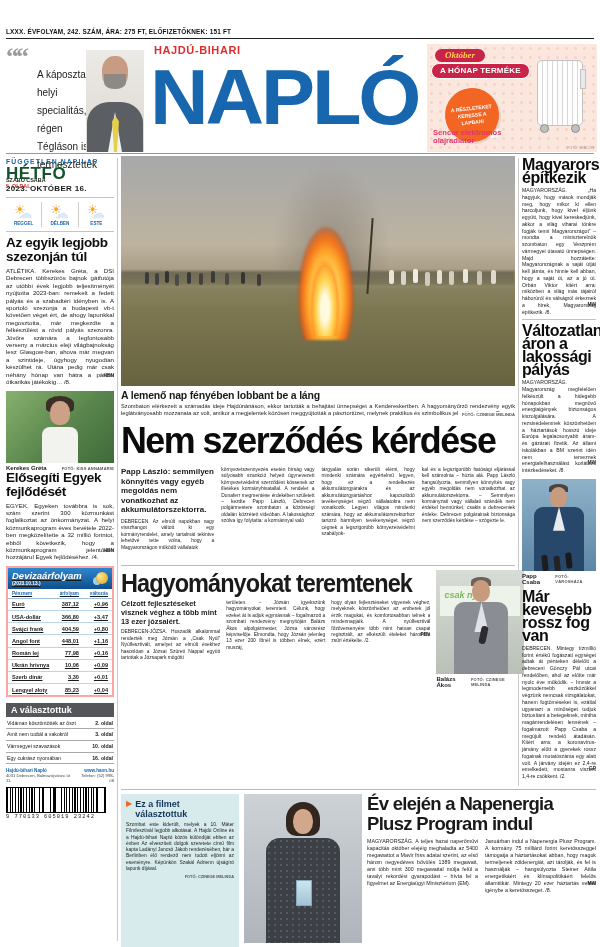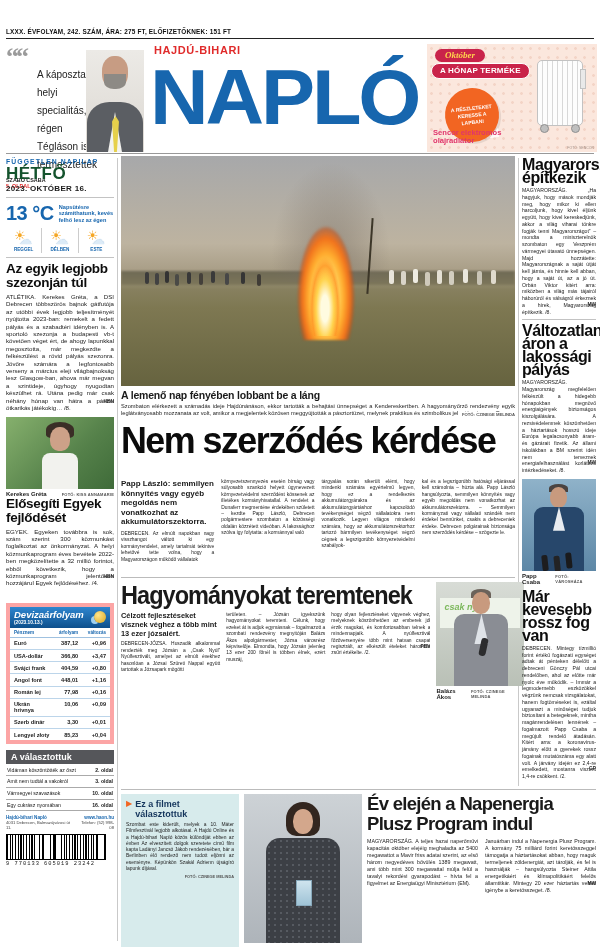--- a/index.html
+++ b/index.html
@@ -74,21 +74,21 @@
   .wicon .cloud { position:absolute; left:13px; top:3px; color:#dcebf7; font-size:13px; text-shadow:0 0 1px #8fb4d6; }
   .wt-label { font-size:4.6px; font-weight:900; color:#1766ae; }
   .lr-art .story-title { font-size:13.5px; line-height:14px; margin-bottom:3px; }
   .lr-art .story-body { font-size:6.1px; line-height:7.4px; }
   .photo-greta { position:relative; width:108px; height:72px; background:linear-gradient(135deg,#86b06d,#55814a 60%,#3f6b39); overflow:hidden; margin-top:5px; }
   .pg-head { position:absolute; left:44px; top:10px; width:20px; height:24px; background:#cda188; border-radius:48% 48% 42% 42%; }
   .pg-hair { position:absolute; left:40px; top:5px; width:28px; height:16px; background:#3a2e26; border-radius:50% 50% 20% 20%; }
   .pg-top { position:absolute; left:36px; top:36px; width:36px; height:36px; background:#f2f2ee; border-radius:8px 8px 0 0; }
 
   
-  .forex { margin-top:16px; border:4px solid #fca5a5; }
+  .forex { margin-top:5px; border:2px solid #fca5a5;text-decoration:underline; }
   .fx-head { position:relative; background:linear-gradient(#2e86cf,#0d4f8c); color:#fff; padding:2px 4px 3px; }
   .fx-title { font-size:9.5px; font-weight:900; font-style:italic; }
   .fx-date { font-size:4.8px; font-weight:bold; }
   .coins-icon { position:absolute; right:4px; top:4px; width:12px; height:12px; border-radius:50%; background:radial-gradient(circle at 35% 35%,#ffe58a,#d9a520); box-shadow:-5px 3px 0 -2px #9fd0f0; }
   .fx-cols { display:flex; font-size:4.6px; font-weight:bold; color:#1766ae; padding:2px 4px; border-bottom:1px solid #9fc1e0; }
   .fx-cols span:nth-child(1) { flex:1.3; } .fx-cols span:nth-child(2),.fx-cols span:nth-child(3) { flex:1; text-align:right; }
   .fx-row { display:flex; font-size:5.6px; font-weight:bold; padding:2.6px 4px; border-bottom:1px solid #bcd5ea; }
   .fx-row:last-child { border-bottom:none; }
   .fx-row span:nth-child(1) { flex:1.3; } .fx-row span:nth-child(2),.fx-row span:nth-child(3) { flex:1; text-align:right; }
 
@@ -130,21 +130,21 @@
   .haon-banner { display:flex; height:44px; margin-top:5px; }
   .hb-blue { flex:1.55; background:#2aaee4; display:flex; align-items:center; justify-content:center; }
   .hb-blue-inner { border:2px dashed #fff; width:calc(100% - 10px); height:34px; display:flex; align-items:center; justify-content:center;
     color:#fff; font-size:11.5px; line-height:13px; font-weight:900; text-align:center; letter-spacing:-.2px; }
   .hb-orange { flex:1; background:#f7941e; display:flex; align-items:center; justify-content:center; gap:5px; }
   .haon-shield { width:19px; height:23px; }
   .hb-logo-txt .t1 { color:#fff; font-size:14.5px; font-weight:900; letter-spacing:.2px; line-height:14px; }
   .hb-logo-txt .t2 { color:#fff; font-size:4.2px; font-weight:bold; letter-spacing:.2px; line-height:5px; }
 
   .main-headline { font-size:37px; line-height:40px; font-weight:900; letter-spacing:-1.6px; color:#0b0b0b; margin-top:4px; transform:scaleX(.97); transform-origin:left; white-space:nowrap; }
-  .lead-cols { display:flex; gap:7px; margin-top:18px; height:94px; overflow:hidden; }
+  .lead-cols { display:flex; gap:7px; margin-top:6px; height:94px; overflow:hidden; }
   .lead-cols .col { flex:1; }
   .lead-bold { font-size:8px; line-height:9.6px; font-weight:900; margin-bottom:4px; }
   .lead-cols .story-body { font-size:4.9px; line-height:6.4px; }
 
   .jozsa { margin-top:4px; border-top:1px solid #bbb; padding-top:4px; display:flex; gap:6px; }
   .jz-left { flex:1; }
   .jz-title { font-size:25px; line-height:26px; font-weight:900; letter-spacing:-1px; white-space:nowrap; transform:scaleX(.94); transform-origin:left; }
   .jz-cols { display:flex; gap:6px; margin-top:4px; height:92px; overflow:hidden; }
   .jz-cols .col { flex:1; }
   .jz-lead { font-size:7.4px; line-height:8.8px; font-weight:900; margin-bottom:3px; }
@@ -232,24 +232,20 @@
   </div>
 
   <div class="header-rule"></div>
 
   <aside class="left-rail">
     <div class="lr-label">FÜGGETLEN NAPILAP</div>
     <div class="lr-day">HÉTFŐ</div>
     <div class="lr-date">2023. OKTÓBER 16.</div>
     <div class="rule"></div>
 
-    <div class="weather-top">
-      <div class="temp">13 °C</div>
-      <div class="forecast">Napsütésre számíthatunk, kevés felhő lesz az égen</div>
-    </div>
     <div class="weather-times">
       <div class="wt">
         <div class="wicon">
           <span class="sun">☀</span>
           <span class="cloud">☁</span>
         </div>
         <div class="wt-label">REGGEL</div>
       </div>
       <div class="wt">
         <div class="wicon">

